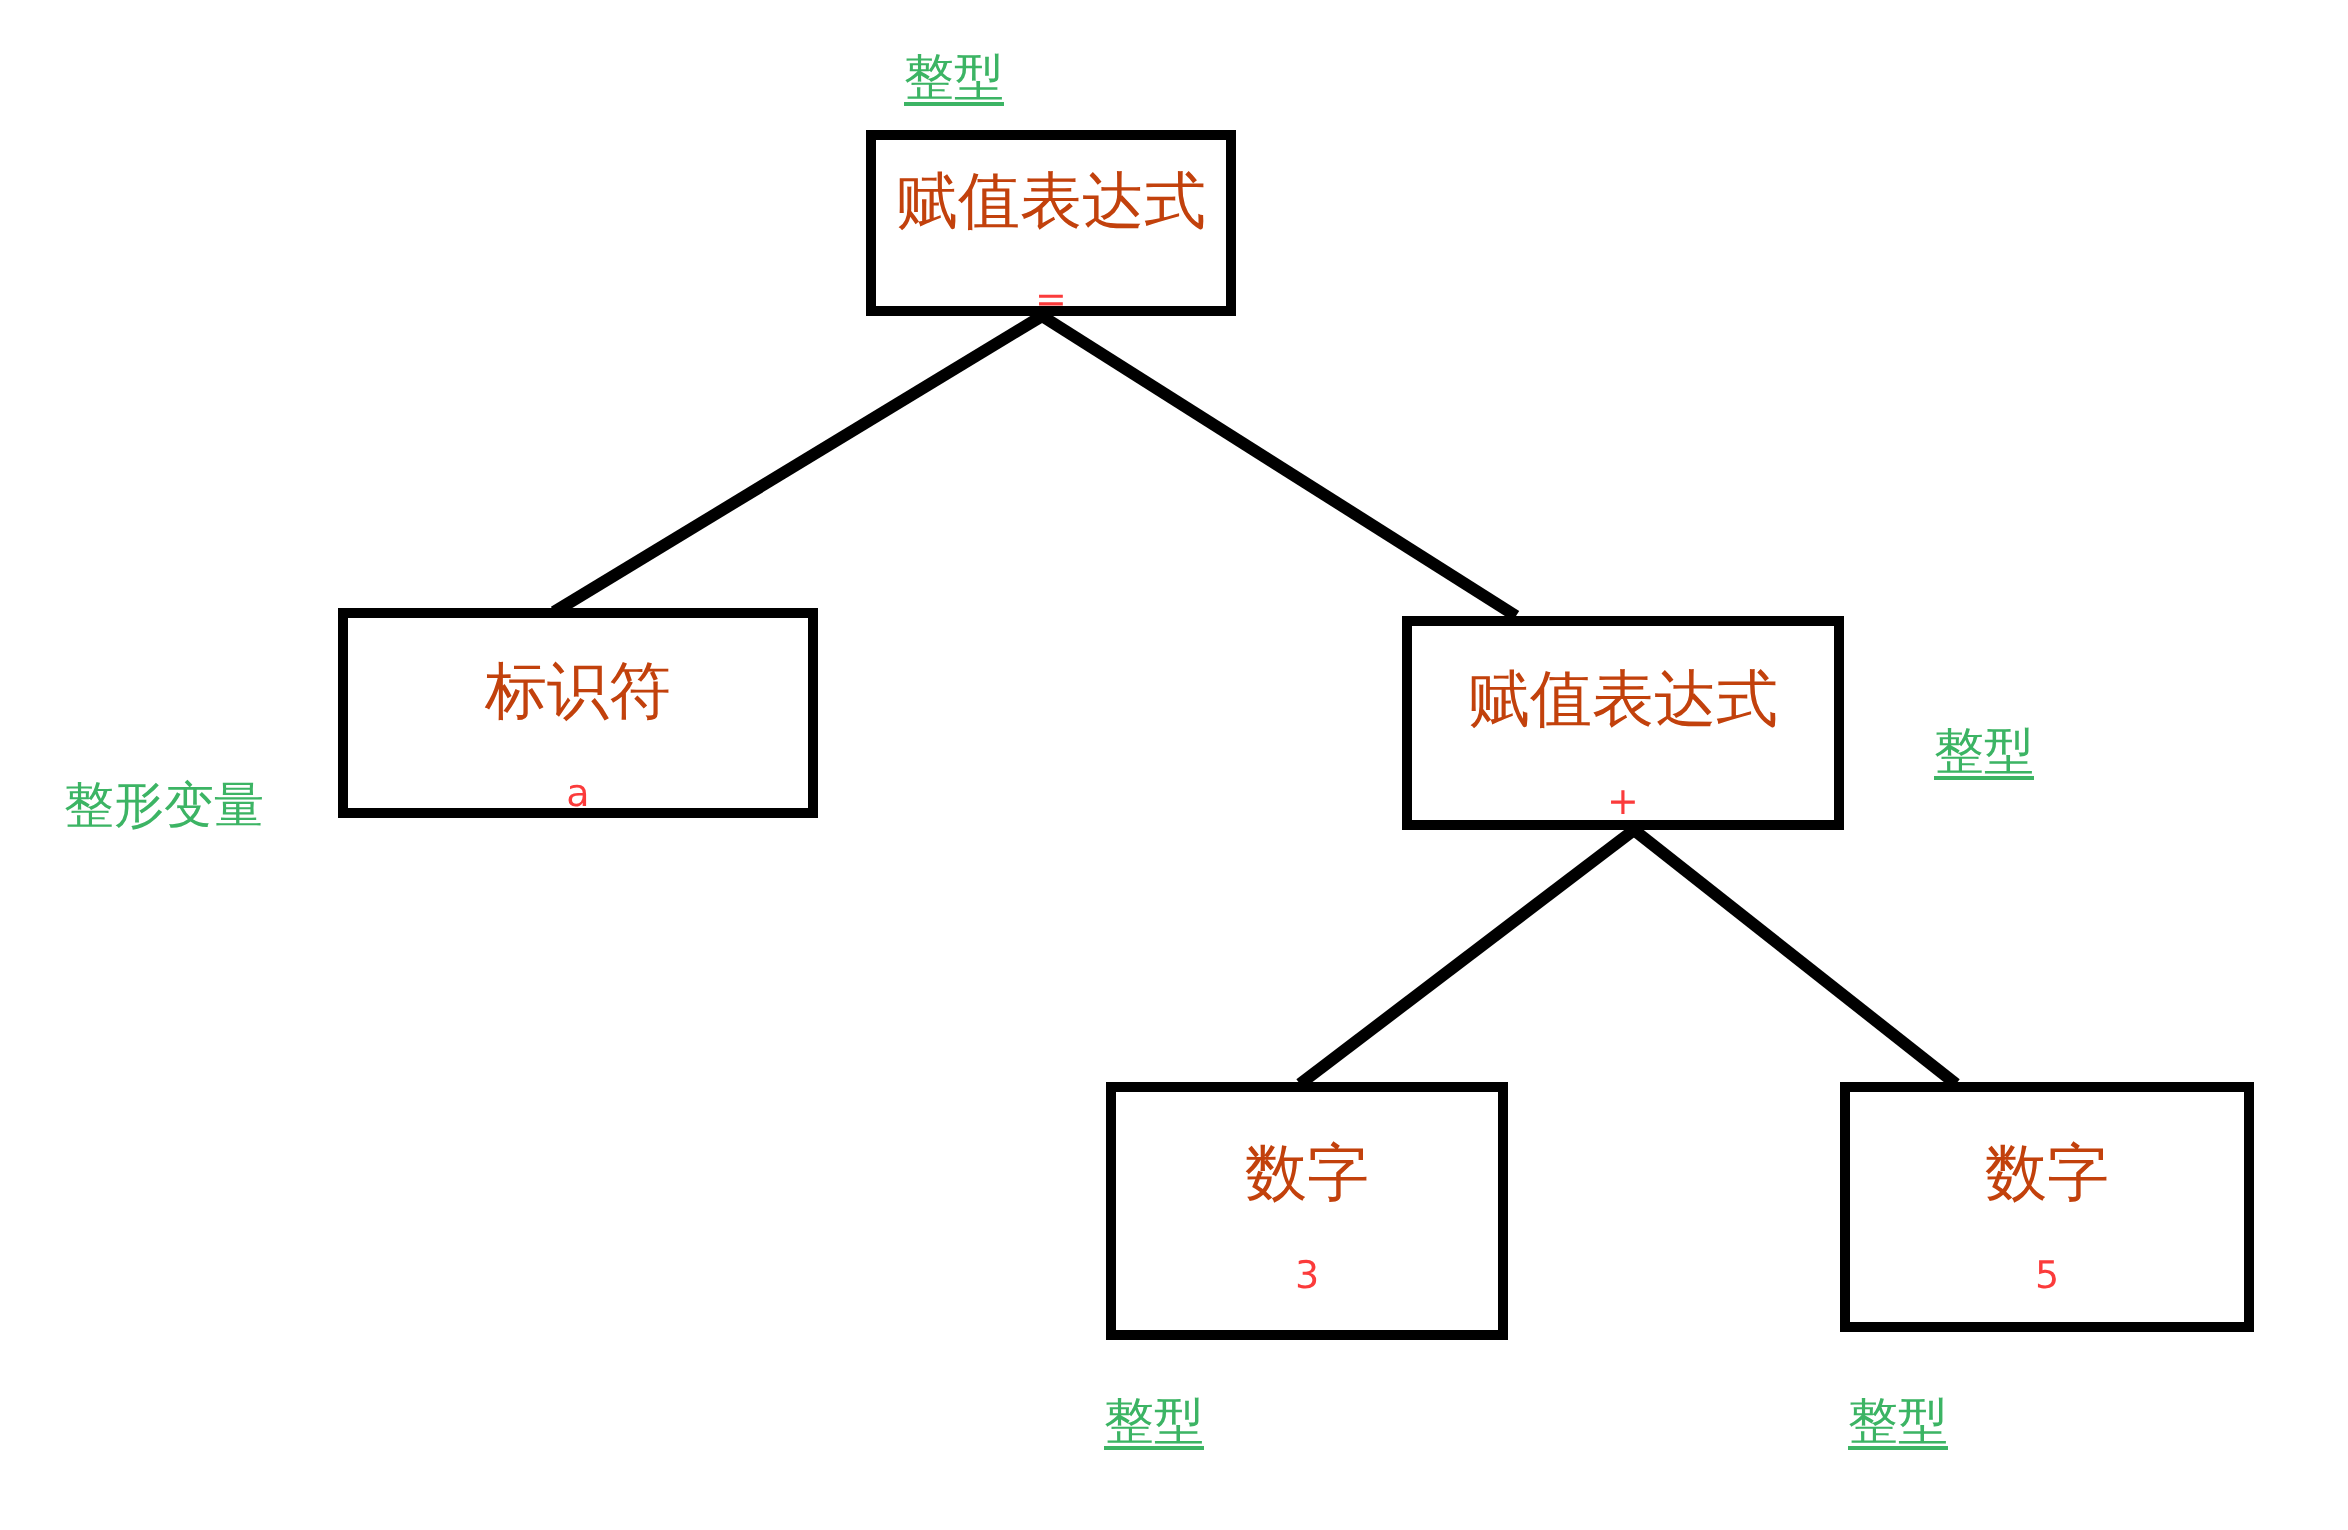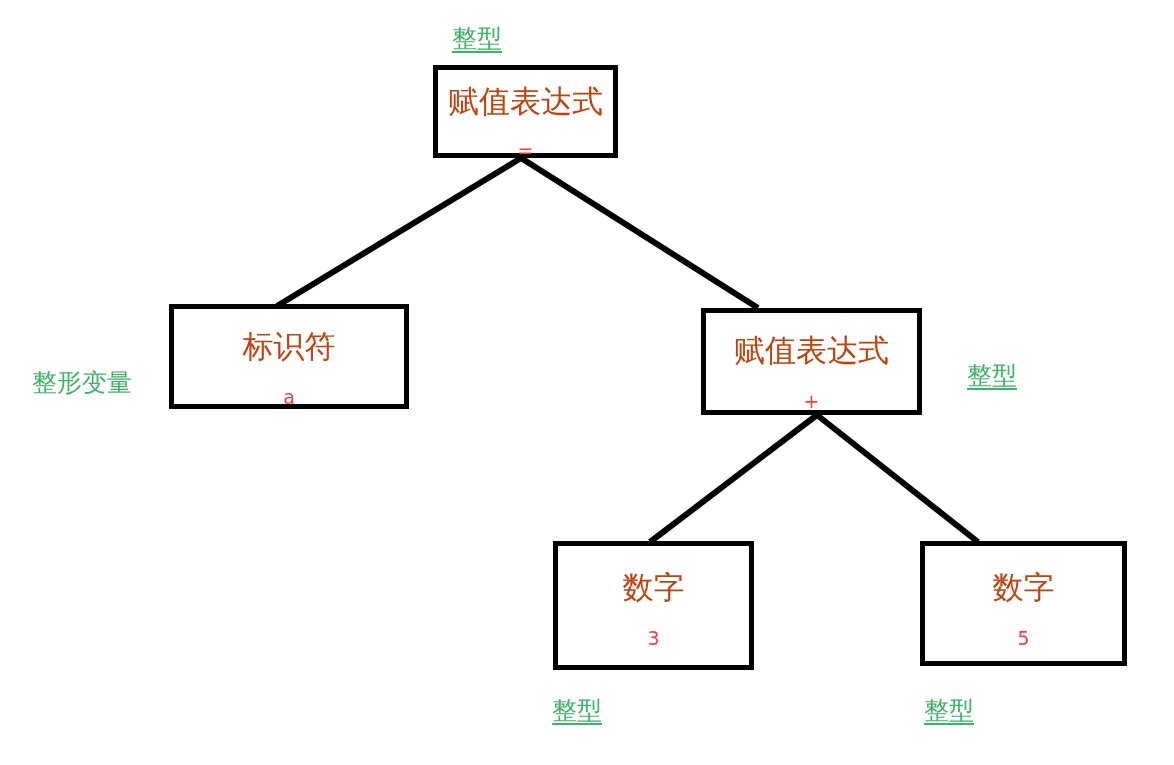--- a/index.html
+++ b/index.html
@@ -78,21 +78,21 @@
   #node-num3     { left: 553px; top: 541px; width: 201px; height: 129px; }
   #node-num3 .node-title { margin-top: 26px; }
   #node-num3 .node-sub   { margin-top: 26px; }
 
   #node-num5     { left: 920px; top: 541px; width: 207px; height: 125px; }
   #node-num5 .node-title { margin-top: 26px; }
   #node-num5 .node-sub   { margin-top: 26px; }
 
   
   #label-root    { left: 452px; top: 26px; }
-  #label-ident   { left: 32px;  top: 370px; }
+  #label-ident   { left: 32px;  top: 390px; }
   #label-add     { left: 967px; top: 363px; }
   #label-num3    { left: 552px; top: 698px; }
   #label-num5    { left: 924px; top: 698px; }
 </style>
 </head>
 <body>
 
 <div id="canvas">
 
   <svg id="edges" viewBox="0 0 1174 765" width="1174" height="765" xmlns="http://www.w3.org/2000/svg">

